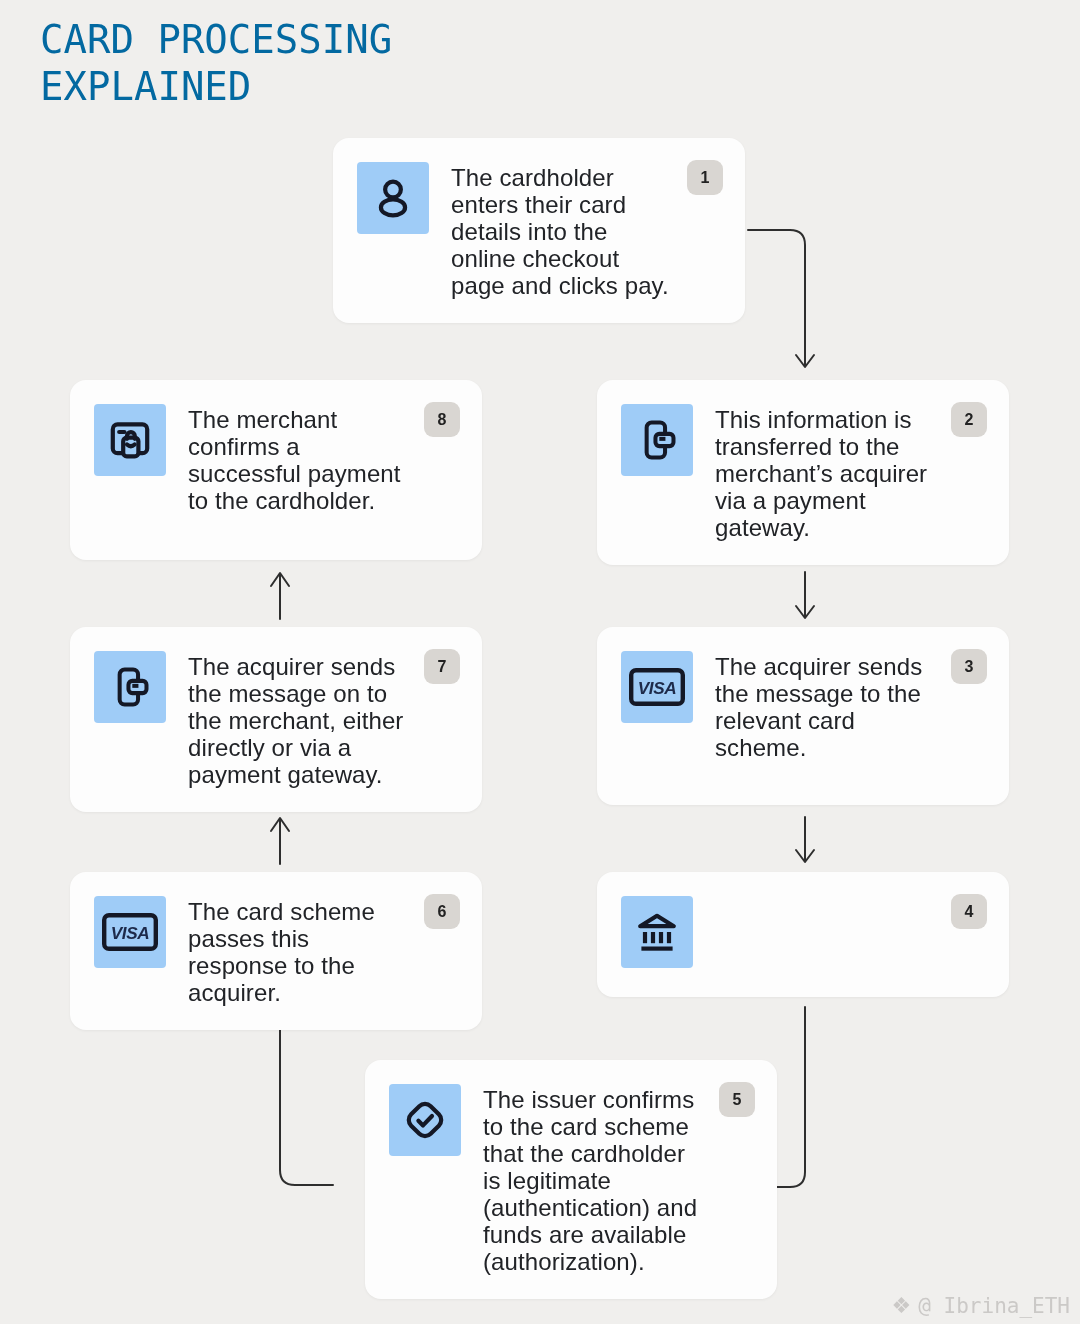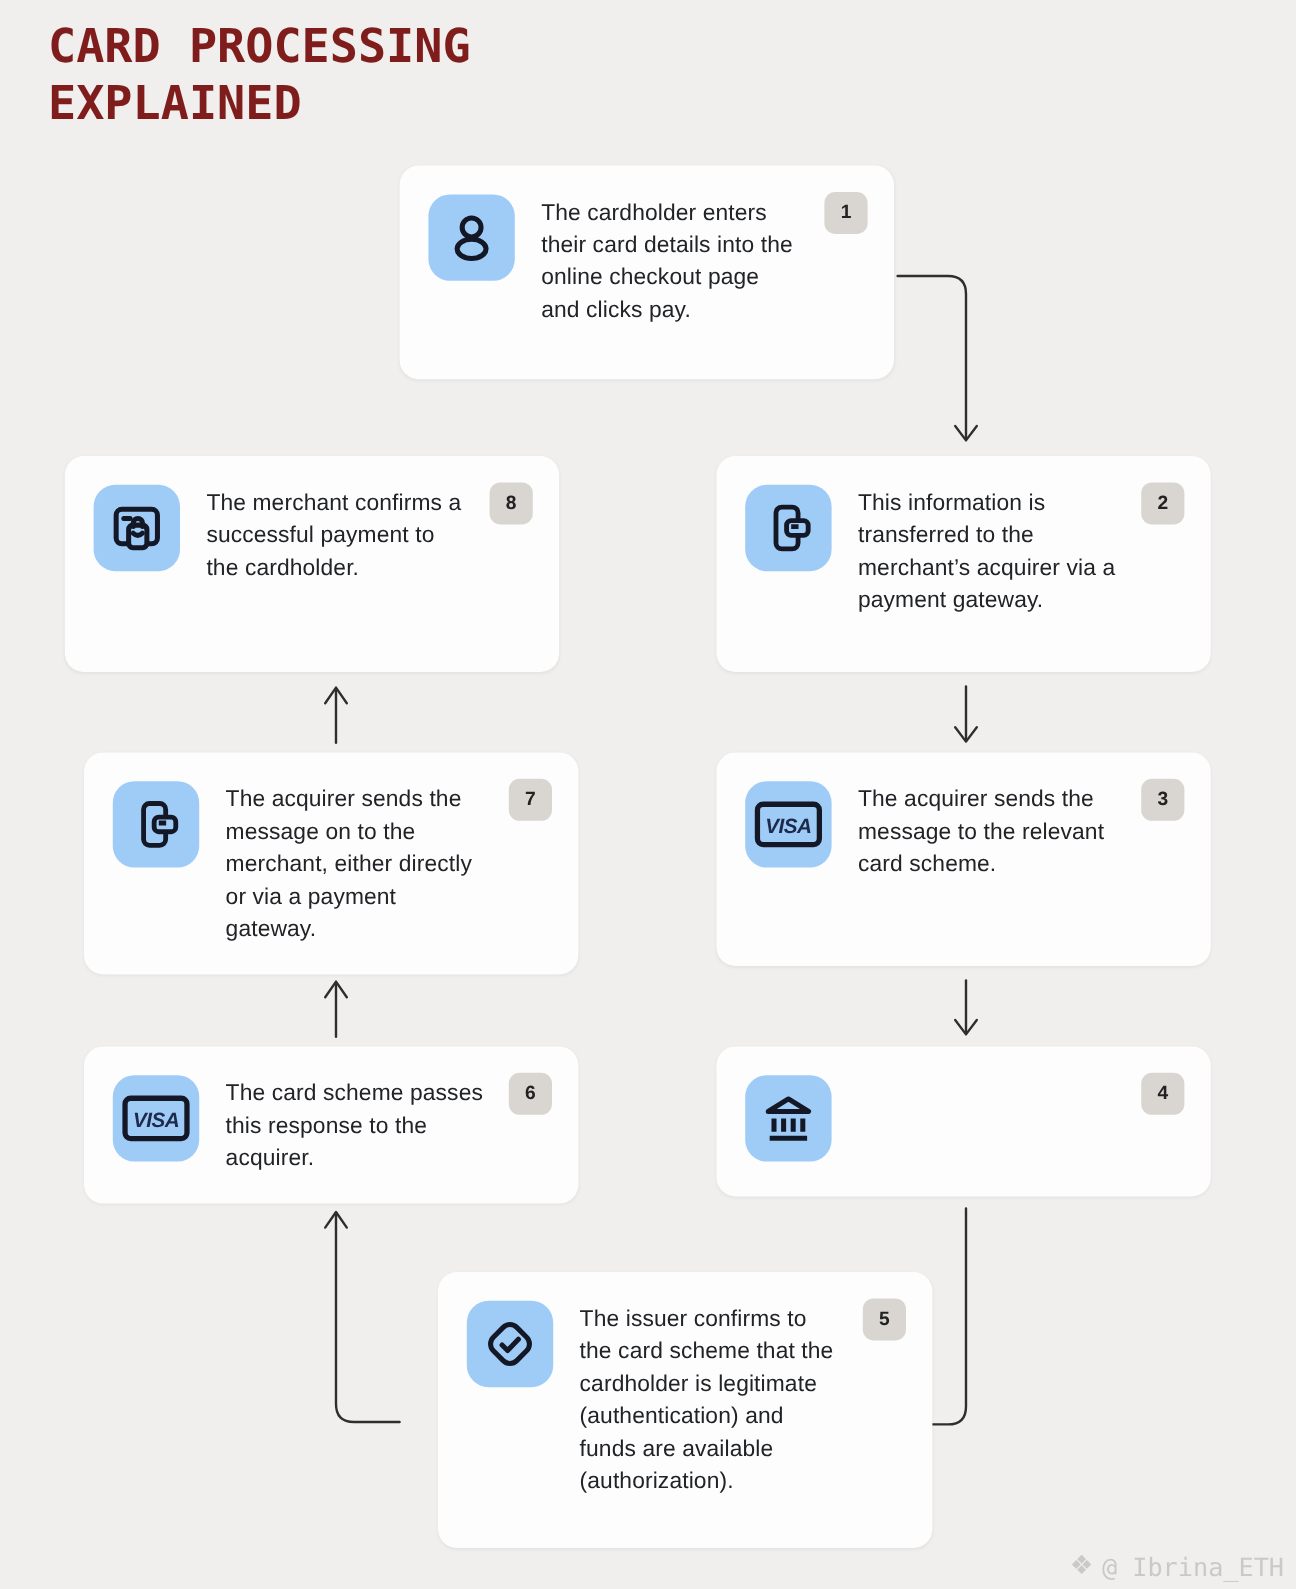--- a/index.html
+++ b/index.html
@@ -10,51 +10,51 @@
     height: 1324px;
     background: #f0efed;
     font-family: "Liberation Sans", sans-serif;
     overflow: hidden;
   }
   .title {
     position: absolute;
     left: 40px;
     top: 16px;
     font-family: "DejaVu Sans Mono", monospace;
-    font-weight: 700;
+    font-weight: 400;
     font-size: 39px;
     line-height: 47px;
     letter-spacing: 0px;
-    color: #7f1d1d;
+    color: #0369a1;
     white-space: pre-line;
   }
   .card {
     position: absolute;
     background: #fdfdfd;
     border-radius: 16px;
     box-shadow: 0 1px 3px rgba(0,0,0,0.05);
     padding: 24px;
     display: flex;
     align-items: flex-start;
     gap: 22px;
     width: 412px;
   }
   .card .icon-tile {
     flex: 0 0 auto;
     width: 72px;
     height: 72px;
-    border-radius: 18px;
+    border-radius: 4px;
     background: #9fccf7;
     display: flex;
     align-items: center;
     justify-content: center;
   }
   .card .step-text {
     flex: 1 1 auto;
-    font-size: 19px;
+    font-size: 24px;
     line-height: 27px;
     color: #212327;
     padding-top: 2px;
     padding-right: 52px;
     letter-spacing: 0.1px;
   }
   .card .badge {
     position: absolute;
     top: 22px;
     right: 22px;
@@ -70,21 +70,21 @@
     color: #222;
   }
   
   .card-1 { left: 333px; top: 138px;  min-height: 178px; }
   .card-2 { left: 597px; top: 380px;  min-height: 180px; }
   .card-3 { left: 597px; top: 627px;  min-height: 178px; }
   .card-4 { left: 597px; top: 872px;  min-height: 125px; }
   .card-5 { left: 333px; top: 1060px; min-height: 230px; margin-left: 32px; }
   .card-6 { left: 70px;  top: 872px;  min-height: 125px; }
   .card-7 { left: 70px;  top: 627px;  min-height: 178px; }
-  .card-8 { left: 54px;  top: 380px;  min-height: 180px; justify-content: center; }
+  .card-8 { left: 70px;  top: 380px;  min-height: 180px; justify-content: center; }
   .arrow-layer {
     position: absolute;
     left: 0; top: 0;
     width: 1080px; height: 1324px;
     pointer-events: none;
   }
   .watermark {
     position: absolute;
     right: 10px;
     bottom: 6px;

